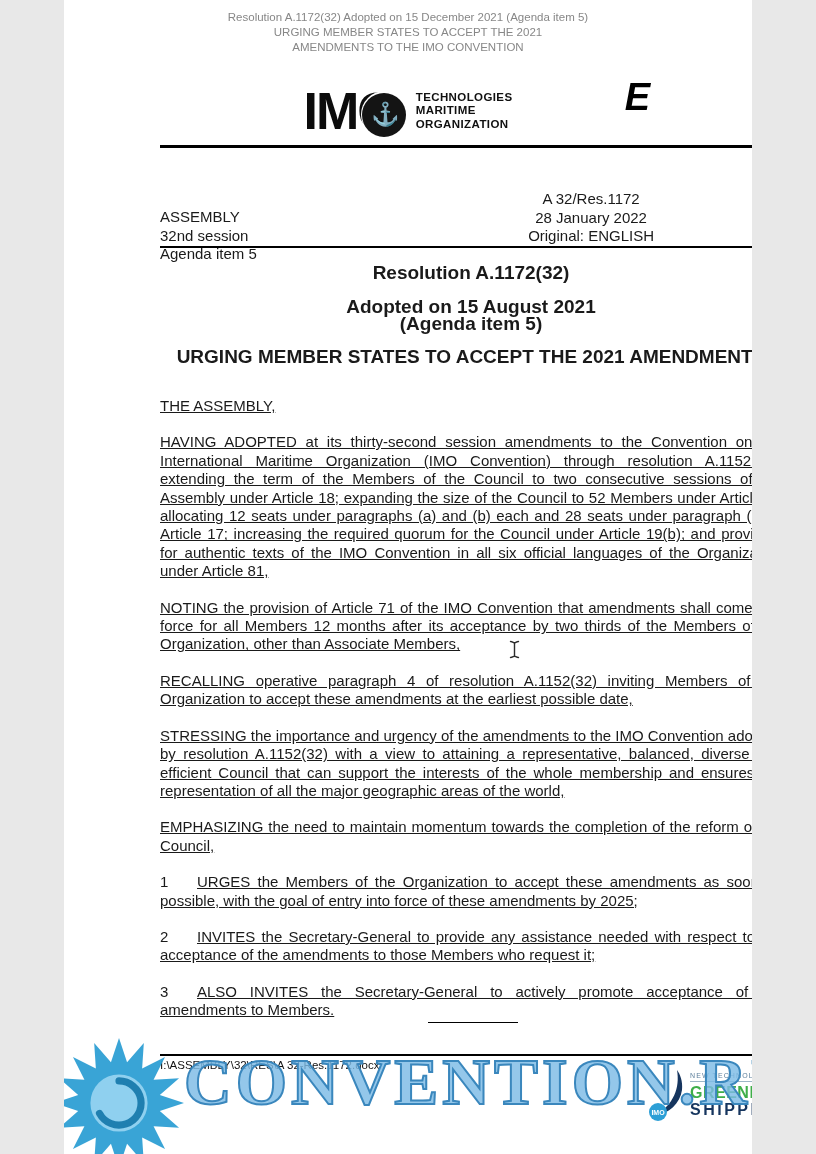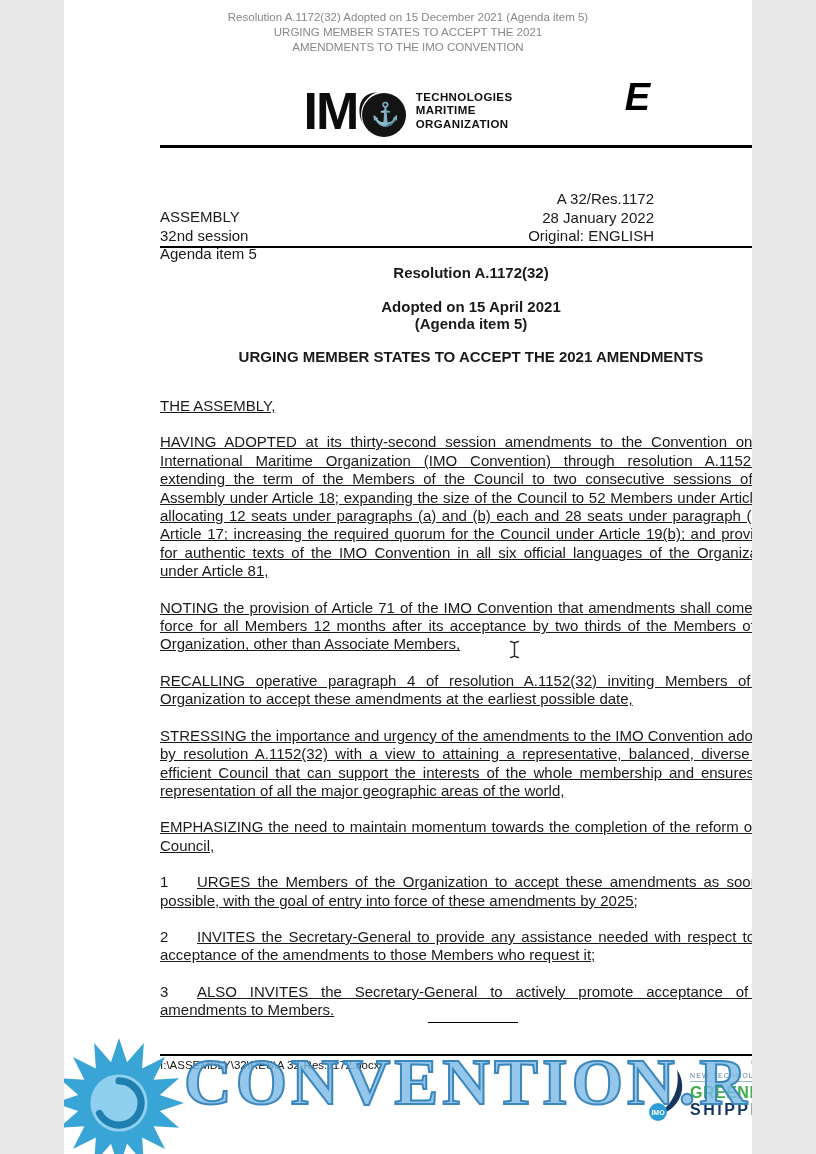--- a/index.html
+++ b/index.html
@@ -29,25 +29,25 @@
     font-size:23px; line-height:1; }
   .org-lines { margin-left:16px; font-size:11.5px; font-weight:bold;
     line-height:13.5px; letter-spacing:0.4px; color:#101010; }
 
   
   .rule-top  { position:absolute; left:96px; top:145px; width:622px; height:3px; background:#000; }
   .rule-meta { position:absolute; left:96px; top:246px; width:622px; height:2px; background:#000; }
 
   
   .meta-left  { position:absolute; left:96px;  top:208px; font-size:15px; line-height:18.5px; }
-  .meta-right { position:absolute; right:98px; top:190px; font-size:15px; line-height:18.5px; text-align:right; }
+  .meta-right { position:absolute; right:98px; top:190px; font-size:15px; line-height:18.5px; text-align:center; }
 
   
   .titles { position:absolute; top:264px; left:96px; width:622px;
-    text-align:center; font-weight:bold; font-size:15px; line-height:17px; }
+    text-align:center; font-weight:bold; font-size:19px; line-height:17px; }
   .t-res    { margin-bottom:17px; }
   .t-agenda { margin-bottom:16px; }
 
   
   .body-text { position:absolute; top:397px; left:96px; width:622px;
     font-size:15px; line-height:18.4px; text-align:justify;text-decoration:underline; }
   .body-text p { margin:0 0 18px 0; }
   .para-num { display:inline-block; width:37px; }
 
   
@@ -114,21 +114,21 @@
   <div class="meta-right">
     <div>A 32/Res.1172</div>
     <div>28 January 2022</div>
     <div>Original: ENGLISH</div>
   </div>
 
   <div class="rule-meta"></div>
 
   <div class="titles">
     <div class="t-res">Resolution A.1172(32)</div>
-    <div class="t-adopted">Adopted on 15 April 2021</div>
+    <div class="t-adopted">Adopted on 15 August 2021</div>
     <div class="t-agenda">(Agenda item 5)</div>
     <div class="t-subject">URGING MEMBER STATES TO ACCEPT THE 2021 AMENDMENTS</div>
   </div>
 
   <div class="body-text">
       <p>THE ASSEMBLY,</p>
       <p>HAVING ADOPTED at its thirty-second session amendments to the Convention on the International Maritime Organization (IMO Convention) through resolution A.1152(32), extending the term of the Members of the Council to two consecutive sessions of the Assembly under Article 18; expanding the size of the Council to 52 Members under Article16; allocating 12 seats under paragraphs (a) and (b) each and 28 seats under paragraph (c) of Article 17; increasing the required quorum for the Council under Article 19(b); and providing for authentic texts of the IMO Convention in all six official languages of the Organization under Article 81,</p>
       <p>NOTING the provision of Article 71 of the IMO Convention that amendments shall come into force for all Members 12 months after its acceptance by two thirds of the Members of the Organization, other than Associate Members,</p>
       <p>RECALLING operative paragraph 4 of resolution A.1152(32) inviting Members of the Organization to accept these amendments at the earliest possible date,</p>
       <p>STRESSING the importance and urgency of the amendments to the IMO Convention adopted by resolution A.1152(32) with a view to attaining a representative, balanced, diverse and efficient Council that can support the interests of the whole membership and ensures the representation of all the major geographic areas of the world,</p>

